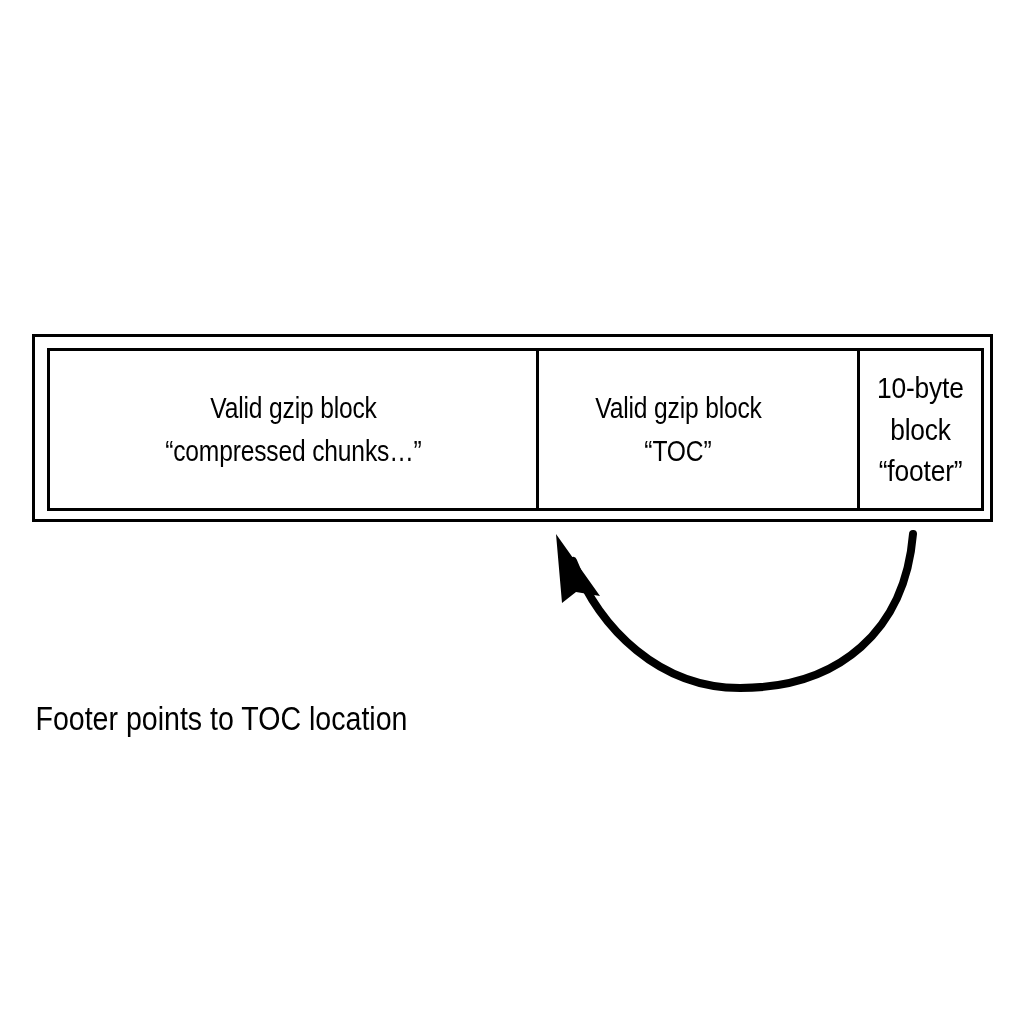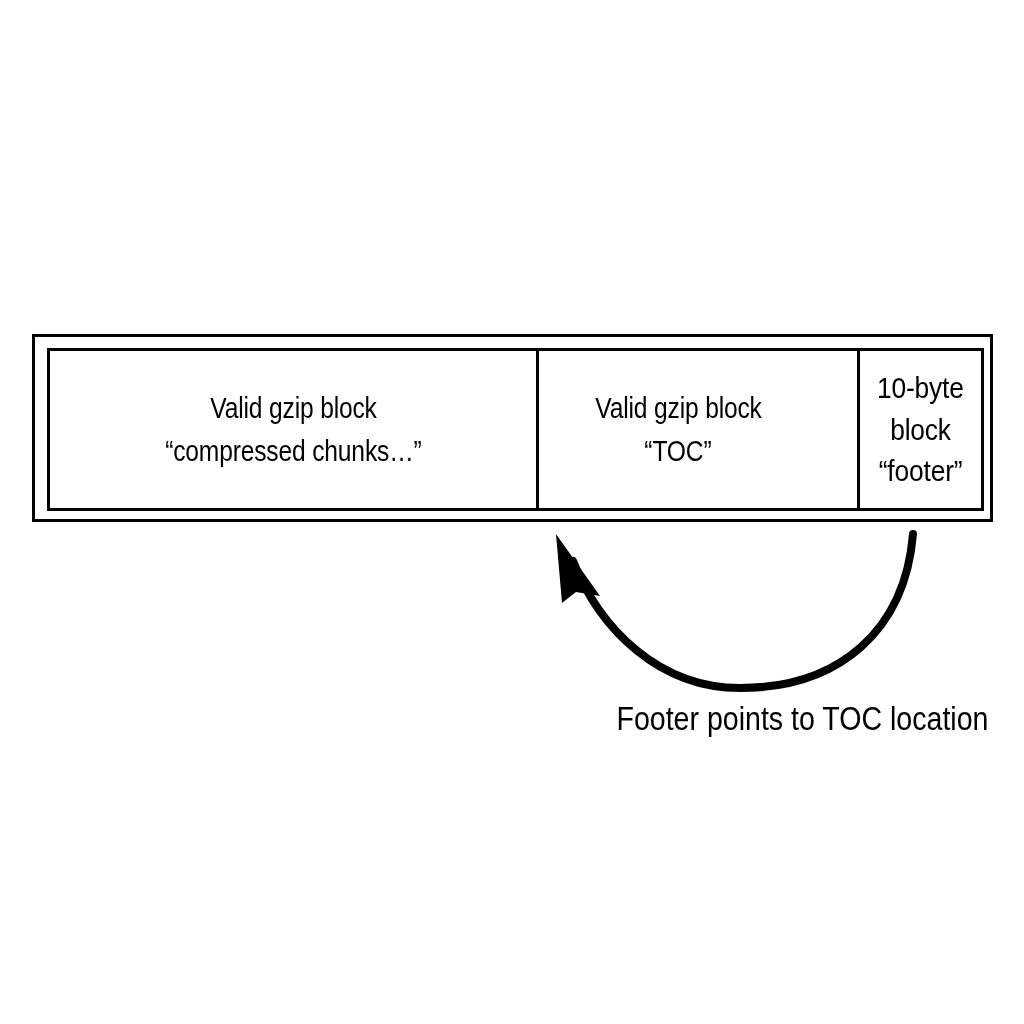--- a/index.html
+++ b/index.html
@@ -92,21 +92,21 @@
     height: 1024px;
     pointer-events: none;
   }
 
   
   .caption {
     position: absolute;
     left: 0;
     top: 700px;
     width: 1024px;
-    text-align: right;
+    text-align: left;
     font-size: 34px;
     line-height: 1.1;
     white-space: nowrap;
   }
   .caption-inner {
     display: inline-block;
     transform: scaleX(0.84);
     transform-origin: center center;
   }
 </style>

